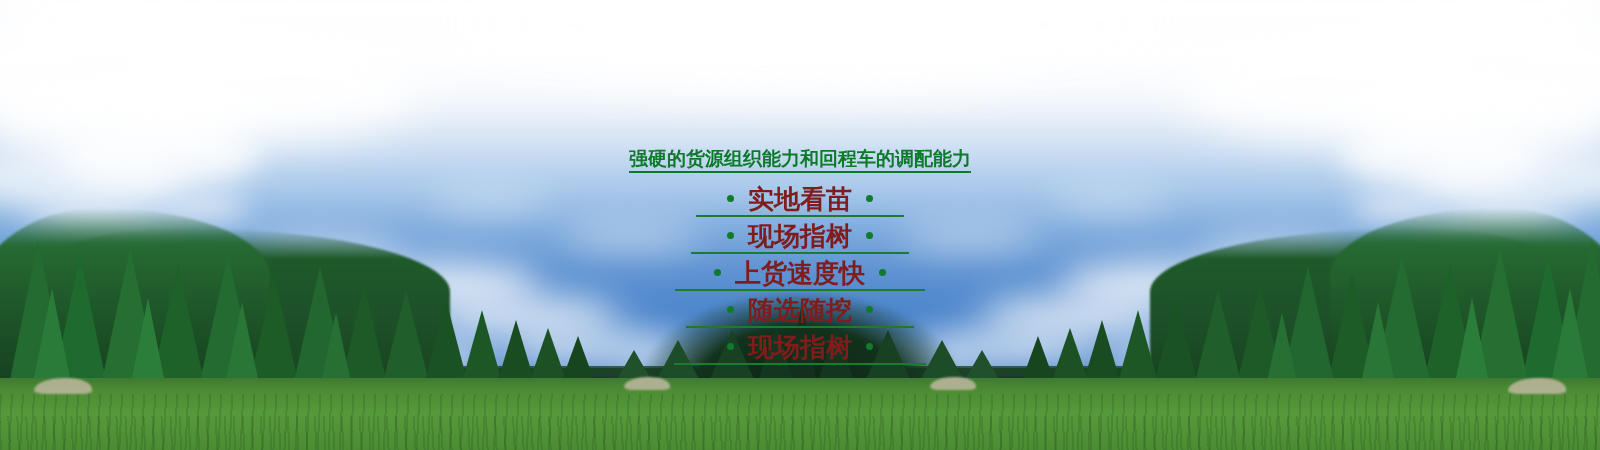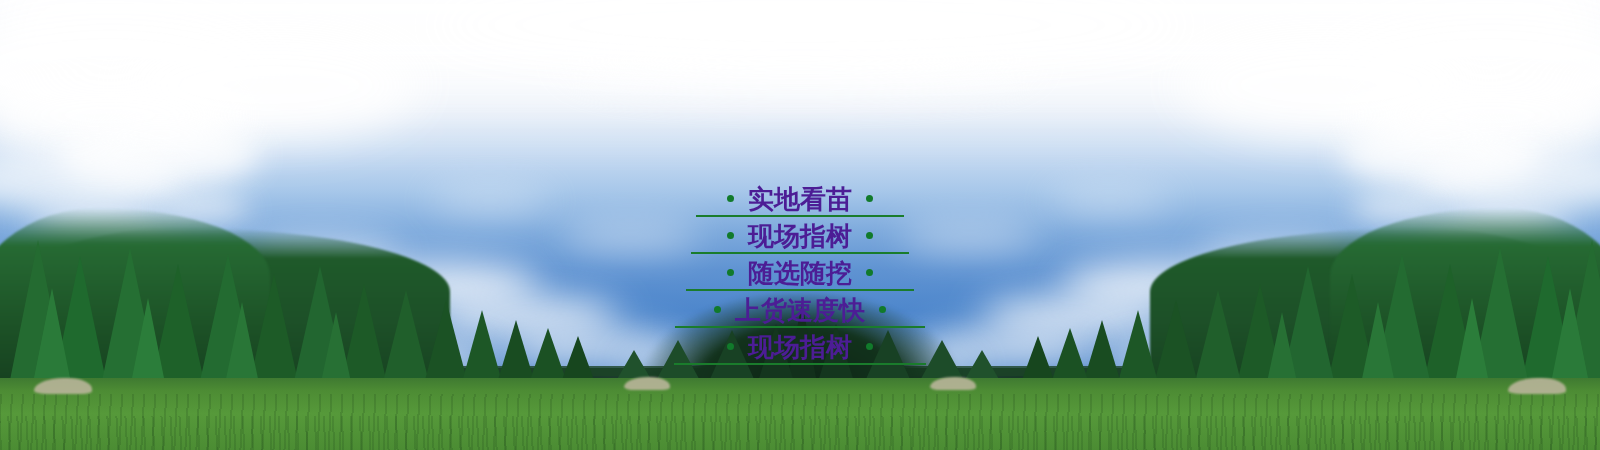--- a/index.html
+++ b/index.html
@@ -114,21 +114,21 @@
     display:flex;align-items:center;justify-content:center;
   }
   .feature-inner{
     position:relative;display:flex;align-items:center;justify-content:center;
     height:37px;
   }
   .dot{
     width:7px;height:7px;border-radius:50%;background:#117a2b;flex:0 0 auto;
   }
   .feature-label{
-    color:#4c1d95;font-weight:bold;font-size:26px;line-height:30px;
+    color:#7f1d1d;font-weight:bold;font-size:26px;line-height:30px;
     white-space:nowrap;padding:0 14px;
   }
   .rule{
     position:absolute;left:50%;transform:translateX(-50%);
     bottom:0;height:2px;background:#1a7c2c;
   }
 </style>
 </head>
 <body>
 
@@ -388,20 +388,23 @@
     <div class="field-rows"></div>
     <div class="field-rows2"></div>
 
     <div class="rock" style="left:34px;bottom:56px;width:58px;height:16px;"></div>
     <div class="rock" style="left:1508px;bottom:56px;width:58px;height:16px;"></div>
     <div class="rock" style="left:930px;bottom:60px;width:46px;height:13px;"></div>
     <div class="rock" style="left:624px;bottom:60px;width:46px;height:13px;"></div>
   </div>
 
 
+  <div class="subtitle">
+    <span>强硬的货源组织能力和回程车的调配能力</span>
+  </div>
 
   <div class="feature-list">
 
     <div class="feature-row">
       <div class="feature-inner" style="width:208px;">
         <span class="dot"></span>
         <span class="feature-label">实地看苗</span>
         <span class="dot"></span>
         <span class="rule" style="width:208px;"></span>
       </div>
@@ -410,34 +413,34 @@
     <div class="feature-row">
       <div class="feature-inner" style="width:218px;">
         <span class="dot"></span>
         <span class="feature-label">现场指树</span>
         <span class="dot"></span>
         <span class="rule" style="width:218px;"></span>
       </div>
     </div>
 
     <div class="feature-row">
+      <div class="feature-inner" style="width:250px;">
+        <span class="dot"></span>
+        <span class="feature-label">上货速度快</span>
+        <span class="dot"></span>
+        <span class="rule" style="width:250px;"></span>
+      </div>
+    </div>
+
+    <div class="feature-row">
       <div class="feature-inner" style="width:228px;">
         <span class="dot"></span>
         <span class="feature-label">随选随挖</span>
         <span class="dot"></span>
         <span class="rule" style="width:228px;"></span>
-      </div>
-    </div>
-
-    <div class="feature-row">
-      <div class="feature-inner" style="width:250px;">
-        <span class="dot"></span>
-        <span class="feature-label">上货速度快</span>
-        <span class="dot"></span>
-        <span class="rule" style="width:250px;"></span>
       </div>
     </div>
 
     <div class="feature-row">
       <div class="feature-inner" style="width:252px;">
         <span class="dot"></span>
         <span class="feature-label">现场指树</span>
         <span class="dot"></span>
         <span class="rule" style="width:252px;"></span>
       </div>

